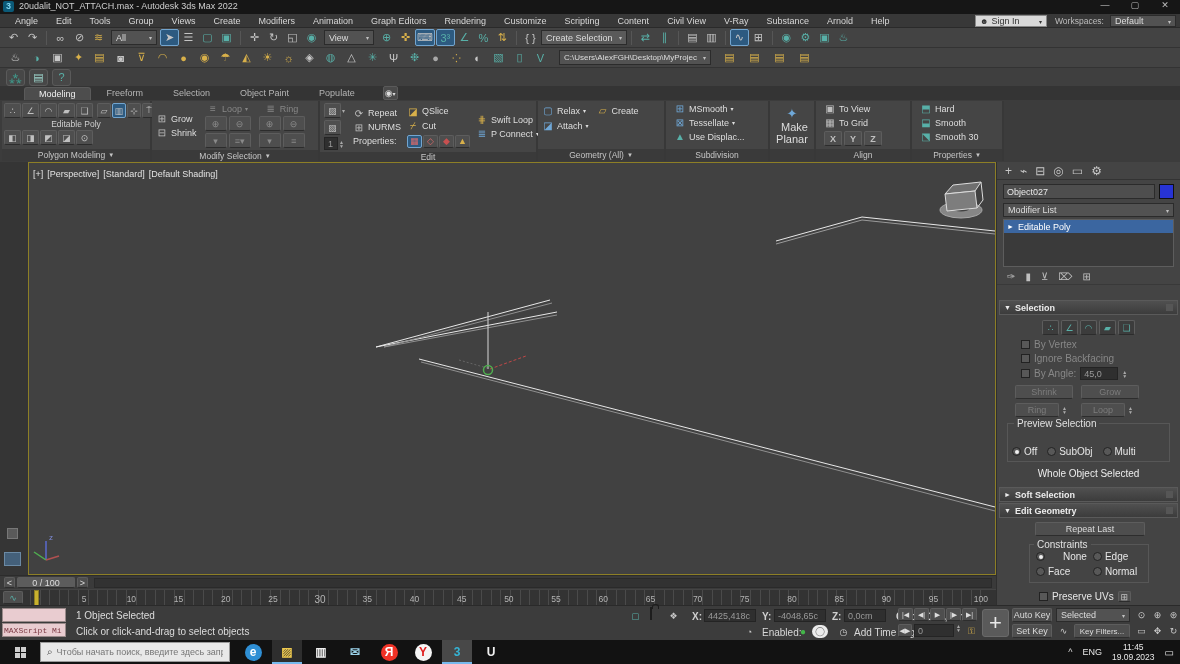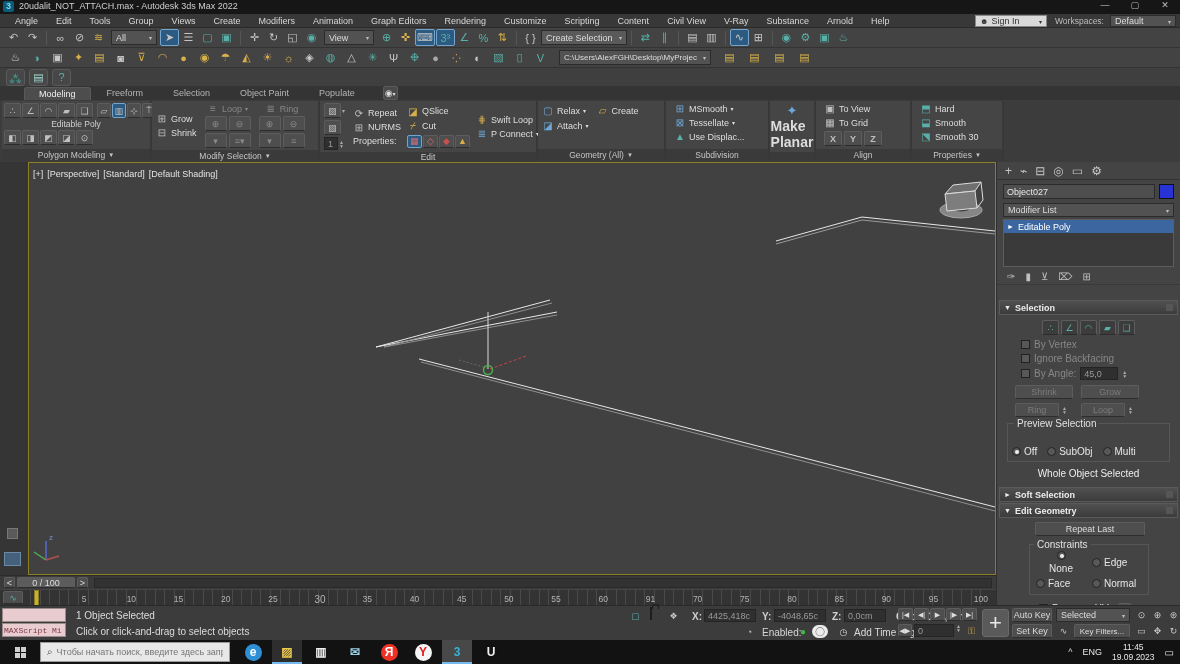--- a/index.html
+++ b/index.html
@@ -424,21 +424,21 @@
         </span>
     </div>
     <div class="rlabel">
         <span>Subdivision</span>
       </div>
   </div>
 
   <div class="rgroup" style="width:46px;">
     <div class="rbody" style="flex-direction:column;gap:0;justify-content:center;">
       <span style="color:#6fa8d8;font-size:13px;">✦</span>
-      <span style="font-size:14px;color:#ddd;text-align:left;font-weight:bold;"><span>Make</span><br><span>Planar</span></span>
+      <span style="font-size:11px;color:#ddd;text-align:right;"><span>Make</span><br><span>Planar</span></span>
     </div>
     <div class="rlabel"></div>
   </div>
 
   <div class="rgroup" style="width:96px;">
     <div class="rbody" style="flex-direction:column;align-items:flex-start;gap:3px;padding-left:8px;">
       <span class="ritem">
           <span class="ric">▣</span>
           <span>To View</span>
         </span>
@@ -638,21 +638,21 @@
     <span style="font-size:7px;">▼</span>
     <span>Edit Geometry</span>
     <span style="margin-left:auto;width:7px;height:7px;background:#565656;"></span>
   </div>
   <div style="padding:3px 8px;">
     <div class="btn" style="width:110px;margin-left:30px;">Repeat Last</div>
     <div style="border:1px solid #575757;margin:8px 2px 0 24px;width:120px;padding:2px 6px 5px 6px;position:relative;">
       <span style="position:absolute;top:-6px;left:4px;background:#444;padding:0 3px;color:#e0e0e0;">Constraints</span>
       <div style="display:grid;grid-template-columns:1fr 1fr;gap:4px 6px;margin-top:4px;">
 
-      <span class="row" style="gap:3px;flex-direction:column;">
+      <span class="row" style="gap:18px;">
             <span class="radio on"></span>
             <span style="color:#e6e6e6;">None</span>
           </span>
           <span class="row" style="gap:3px;">
             <span class="radio"></span>
             <span style="color:#e6e6e6;">Edge</span>
           </span>
           <span class="row" style="gap:3px;">
             <span class="radio"></span>
             <span style="color:#e6e6e6;">Face</span>
@@ -694,21 +694,21 @@
         <span style="font-size:8.5px;color:#b4b4b4;width:14px;text-align:center;">15</span>
         <span style="font-size:8.5px;color:#b4b4b4;width:14px;text-align:center;">20</span>
         <span style="font-size:8.5px;color:#b4b4b4;width:14px;text-align:center;">25</span>
         <span style="font-size:10px;color:#b4b4b4;width:14px;text-align:center;">30</span>
         <span style="font-size:8.5px;color:#b4b4b4;width:14px;text-align:center;">35</span>
         <span style="font-size:8.5px;color:#b4b4b4;width:14px;text-align:center;">40</span>
         <span style="font-size:8.5px;color:#b4b4b4;width:14px;text-align:center;">45</span>
         <span style="font-size:8.5px;color:#b4b4b4;width:14px;text-align:center;">50</span>
         <span style="font-size:8.5px;color:#b4b4b4;width:14px;text-align:center;">55</span>
         <span style="font-size:8.5px;color:#b4b4b4;width:14px;text-align:center;">60</span>
-        <span style="font-size:8.5px;color:#b4b4b4;width:14px;text-align:center;">91</span>
+        <span style="font-size:8.5px;color:#b4b4b4;width:14px;text-align:center;">65</span>
         <span style="font-size:8.5px;color:#b4b4b4;width:14px;text-align:center;">70</span>
         <span style="font-size:8.5px;color:#b4b4b4;width:14px;text-align:center;">75</span>
         <span style="font-size:8.5px;color:#b4b4b4;width:14px;text-align:center;">80</span>
         <span style="font-size:8.5px;color:#b4b4b4;width:14px;text-align:center;">85</span>
         <span style="font-size:8.5px;color:#b4b4b4;width:14px;text-align:center;">90</span>
         <span style="font-size:8.5px;color:#b4b4b4;width:14px;text-align:center;">95</span>
         <span style="font-size:8.5px;color:#b4b4b4;width:14px;text-align:center;">100</span>
       </div>
     <span style="position:absolute;left:4px;top:0;width:5px;height:16px;background:#c8b12e;border:1px solid #8d7f26;"></span>
   </div>

